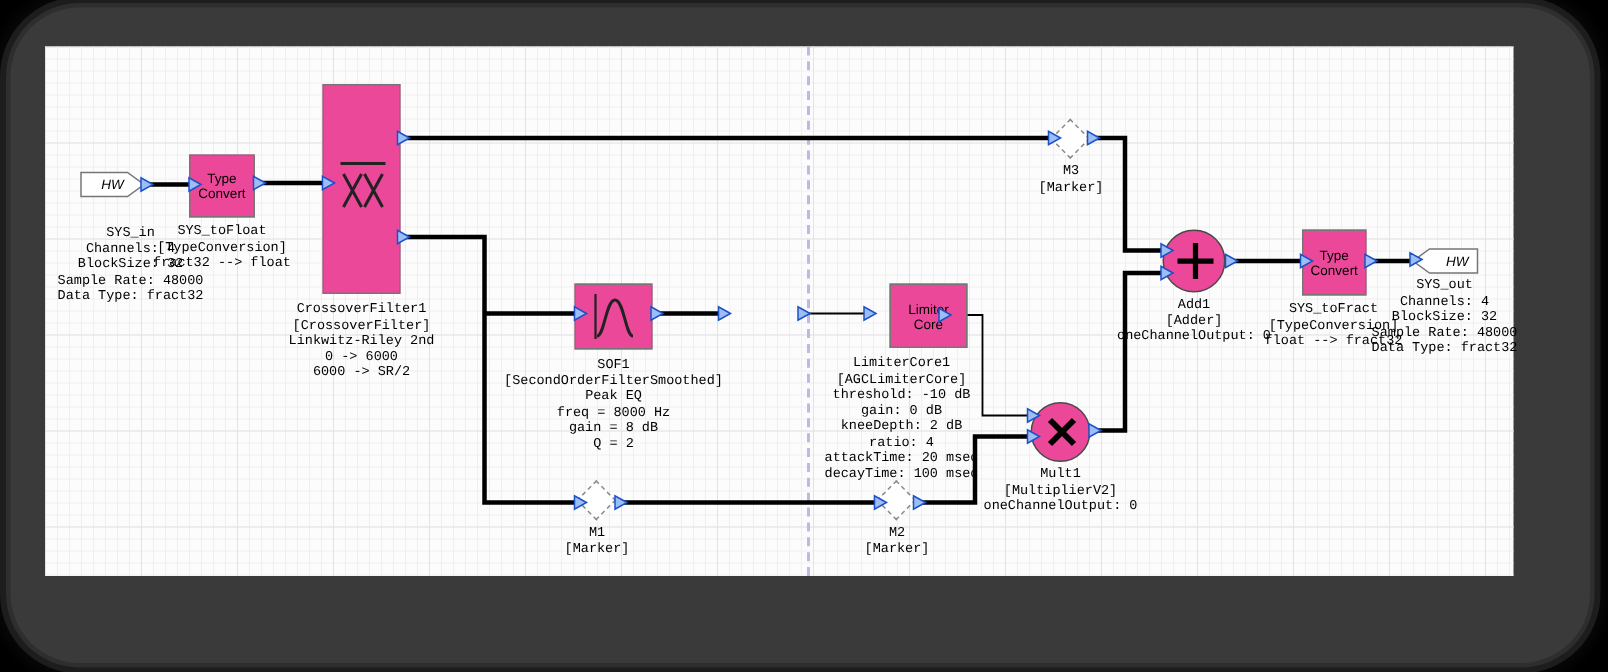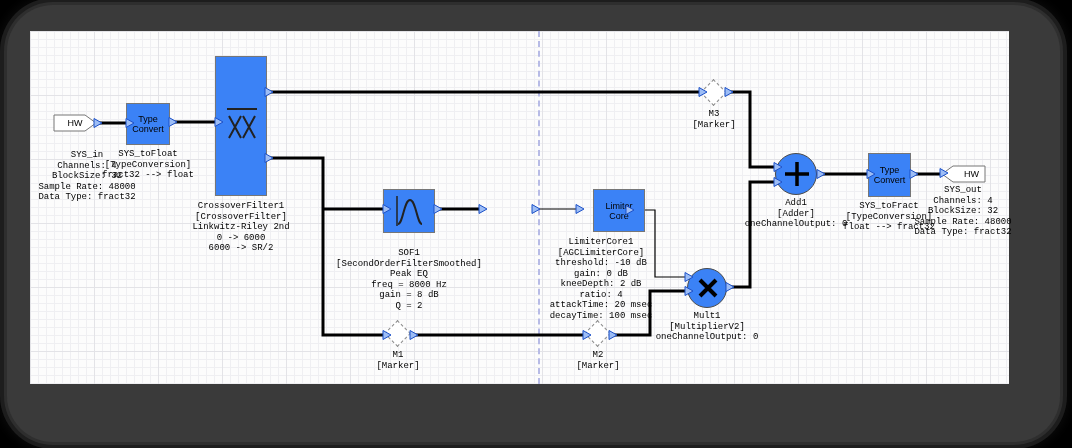--- a/index.html
+++ b/index.html
@@ -14,25 +14,25 @@
             linear-gradient(to bottom,#e3e3e7 1px,transparent 1px),
             linear-gradient(to right,#efeff2 1px,transparent 1px),
             linear-gradient(to bottom,#efeff2 1px,transparent 1px);
           background-size:64px 64px,64px 64px,8px 8px,8px 8px;}
   .guide{position:absolute;left:508px;top:0;height:353px;width:0;
          border-left:2px dashed #b7bbe6;}
   svg.layer{position:absolute;left:0;top:0;width:1072px;height:448px;pointer-events:none;}
   .wire{stroke:#000;fill:none;stroke-width:3px;}
   .wire.thin{stroke-width:1.2px;}
   .pin{fill:#9dbdf5;stroke:#1b50c8;stroke-width:1px;}
-  .blk{position:absolute;background:#3b82f6;border:1px solid #767676;
+  .blk{position:absolute;background:#ec4899;border:1px solid #767676;
        display:flex;align-items:center;justify-content:center;text-align:center;
        font-size:9px;line-height:10px;white-space:pre-line;box-sizing:border-box;}
   .circle{border-radius:50%;border-color:#4a4a4a;}
-  .penta{position:absolute;}
+  .penta{position:absolute;font-style:italic;}
   .penta .hwlabel{position:absolute;left:0;top:0;width:100%;height:100%;
        display:flex;align-items:center;justify-content:center;font-size:9px;}
   .cap{position:absolute;font-size:9px;line-height:10.5px;text-align:center;
        white-space:pre-line;font-family:Liberation Mono, monospace;}
   .marker{position:absolute;width:19px;height:19px;background:#fff;
           border:1px dashed #8a8a8a;transform:rotate(45deg);box-sizing:border-box;}
   .icon-svg{display:block;}
 </style>
 </head>
 <body>
@@ -92,21 +92,21 @@
 Linkwitz-Riley 2nd
 0 -&gt; 6000
 6000 -&gt; SR/2</div>
 
   <div class="blk" style="left:383px;top:189px;width:52px;height:44px;">
     <svg class="icon-svg" width="52" height="44">
       <line x1="13" y1="7" x2="13" y2="37" stroke="#222" stroke-width="1.5"></line>
       <path d="M14,35 C19,35 20,11 26,11 C32,11 33,35 38,35" stroke="#222" stroke-width="2" fill="none"></path>
     </svg>
   </div>
-  <div class="cap" style="left:329px;top:238px;width:160px;margin-top:10px;">SOF1
+  <div class="cap" style="left:329px;top:238px;width:160px;">SOF1
 [SecondOrderFilterSmoothed]
 Peak EQ
 freq = 8000 Hz
 gain = 8 dB
 Q = 2</div>
 
 
   <div class="blk" style="left:593px;top:189px;width:52px;height:43px;">
     <span>Limiter
 Core</span>

